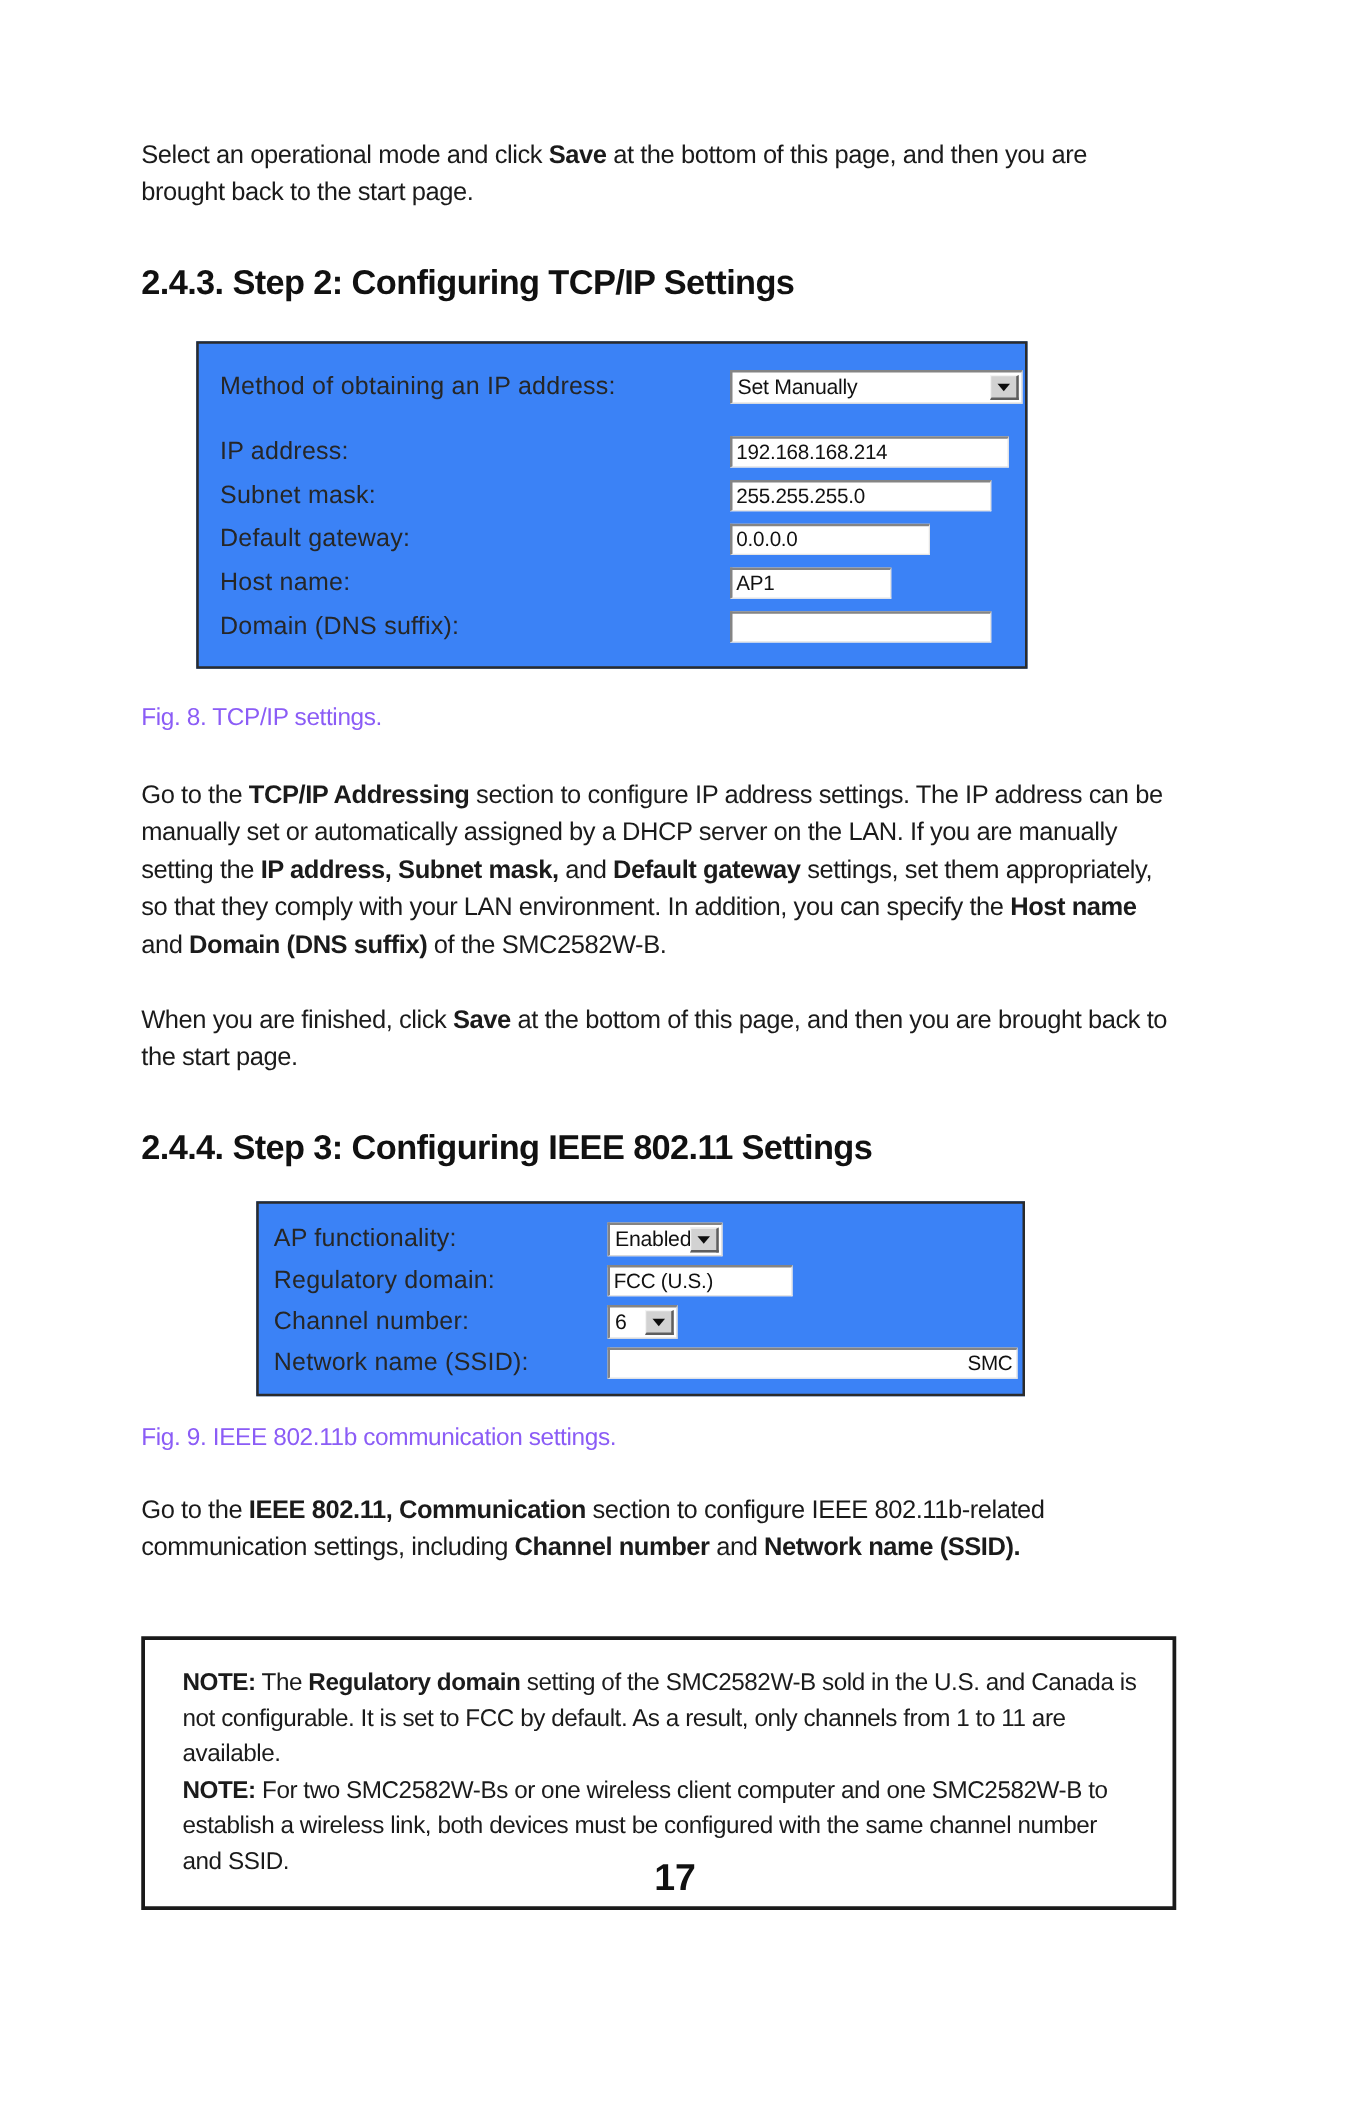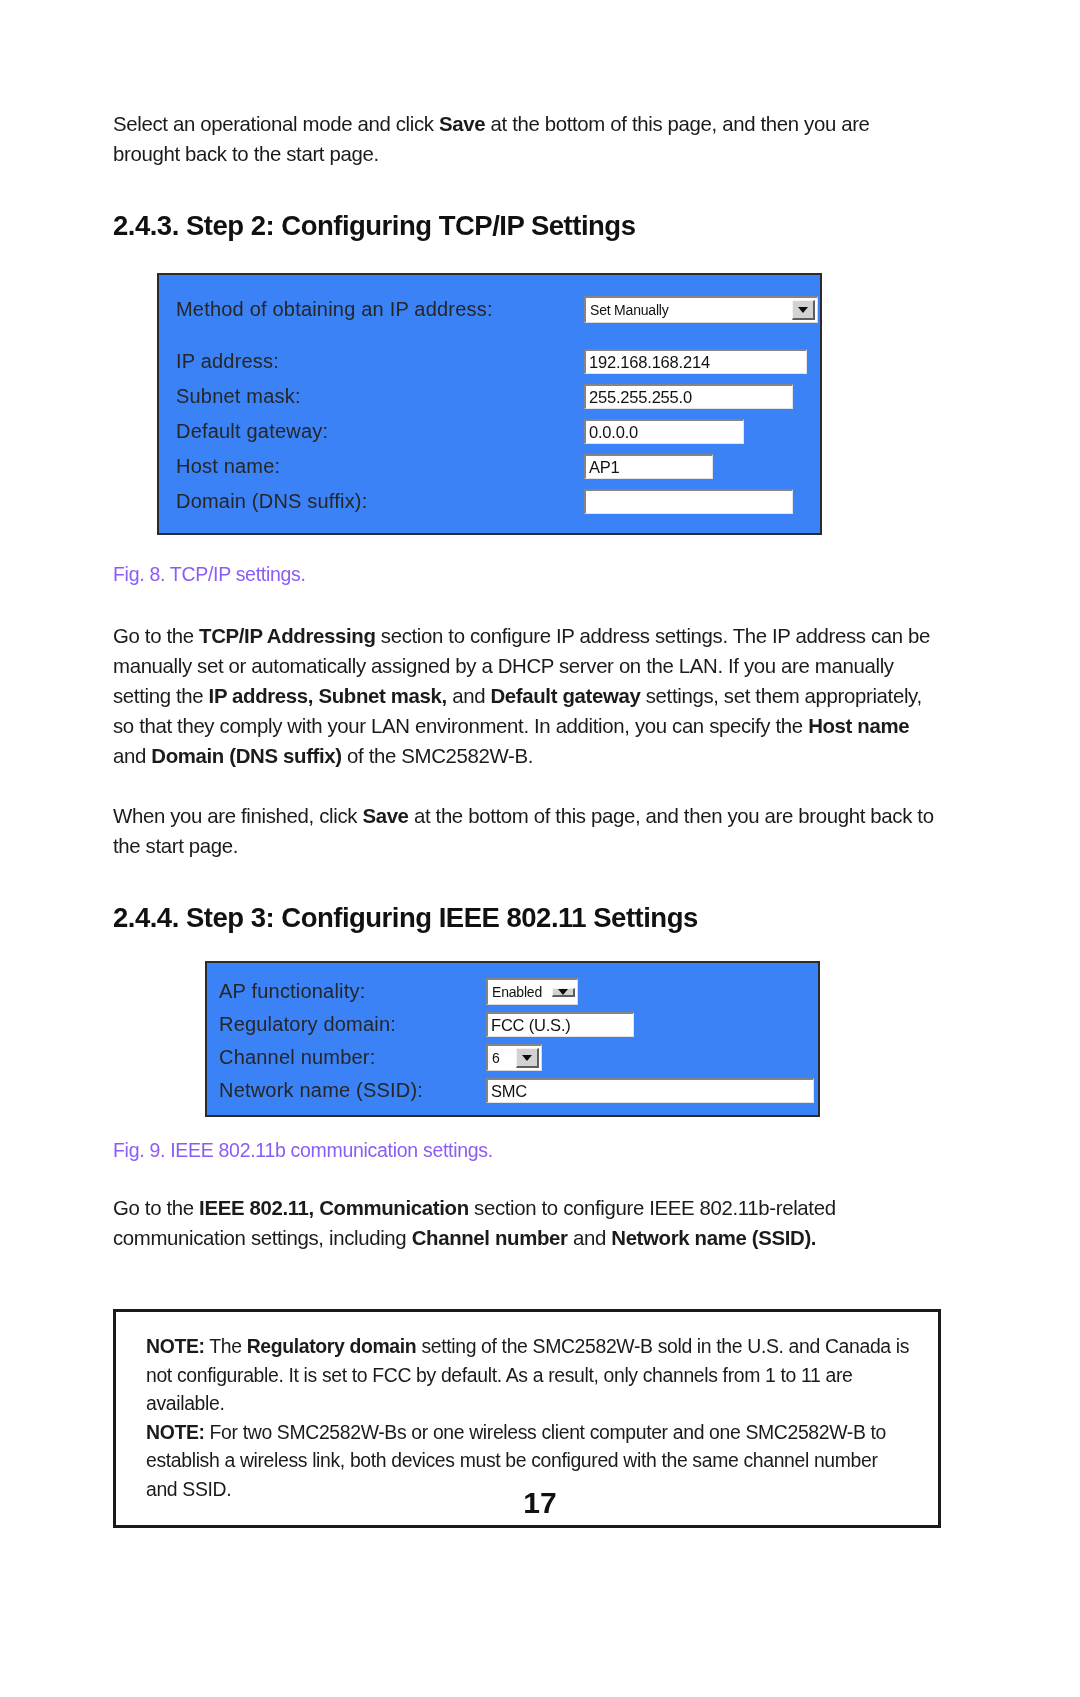--- a/index.html
+++ b/index.html
@@ -136,21 +136,21 @@
     border-top: 2px solid #848484;
     border-left: 2px solid #848484;
     border-right: 1px solid #d8d8d8;
     border-bottom: 1px solid #d8d8d8;
   }
   .combo .ctext {
     flex: 1 1 auto;
     display: flex;
     align-items: center;
     padding: 0 4px;
-    font-size: 14px;
+    font-size: 17px;
     color: #111111;
     letter-spacing: -0.2px;
     white-space: nowrap;
     overflow: hidden;
   }
   .combo .cbtn {
     flex: 0 0 auto;
     width: 20px;
     margin: 2px 2px 2px 0;
     background: #d2d2d2;
@@ -171,24 +171,24 @@
 
   
   .fig8 .combo.method { width: 234px; }
   .fig8 .f-ip     { width: 223px; }
   .fig8 .f-subnet { width: 209px; }
   .fig8 .f-gw     { width: 160px; }
   .fig8 .f-host   { width: 129px; }
   .fig8 .f-domain { width: 209px; }
 
   
-  .fig9 .combo.apfunc { width: 92px; align-items: center; }
+  .fig9 .combo.apfunc { width: 92px; }
   .fig9 .f-reg    { width: 148px; }
   .fig9 .combo.chan  { width: 56px; }
-  .fig9 .f-ssid   { width: 328px; }
+  .fig9 .f-ssid   { width: 328px; justify-content: flex-end; }
 
   .fig8 .gap-after-method { height: 17px; }
 
   
   .notebox {
     box-sizing: border-box;
     border: 3px solid #1a1a1a;
     padding: 20px 26px 22px 30px;
   }
   .notebox .para { font-size: 19.4px; line-height: 28.5px; }

